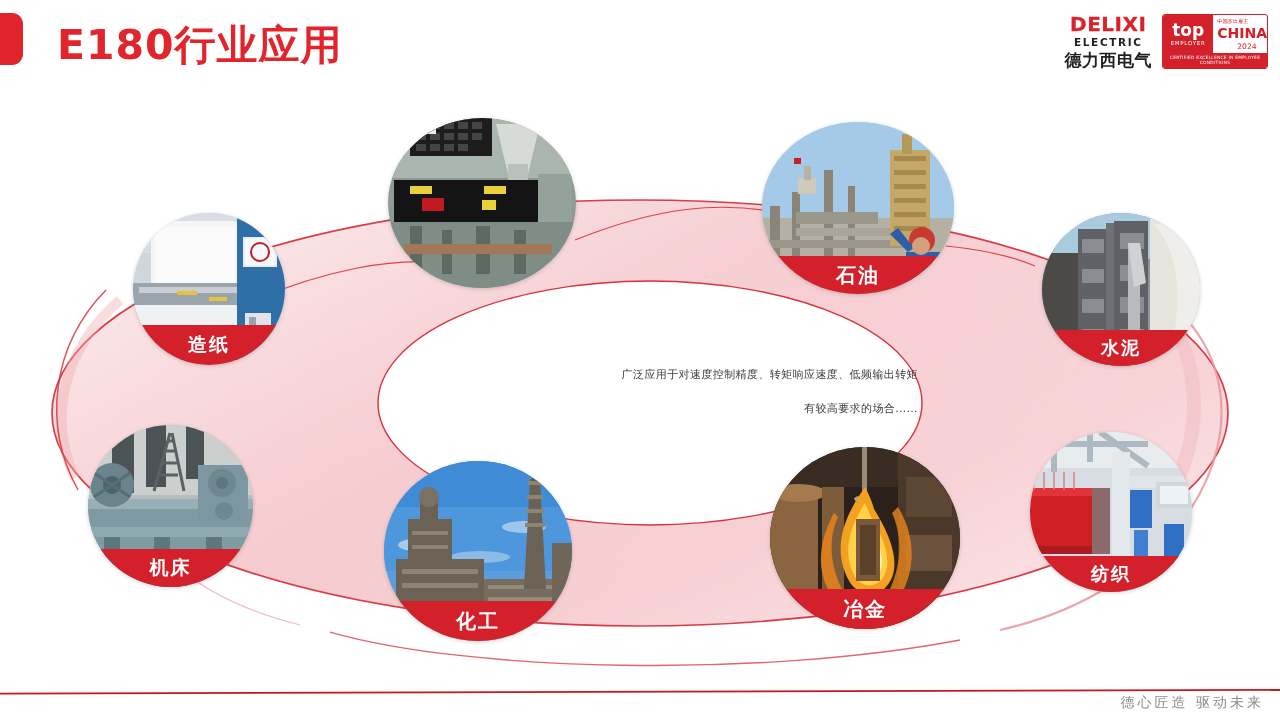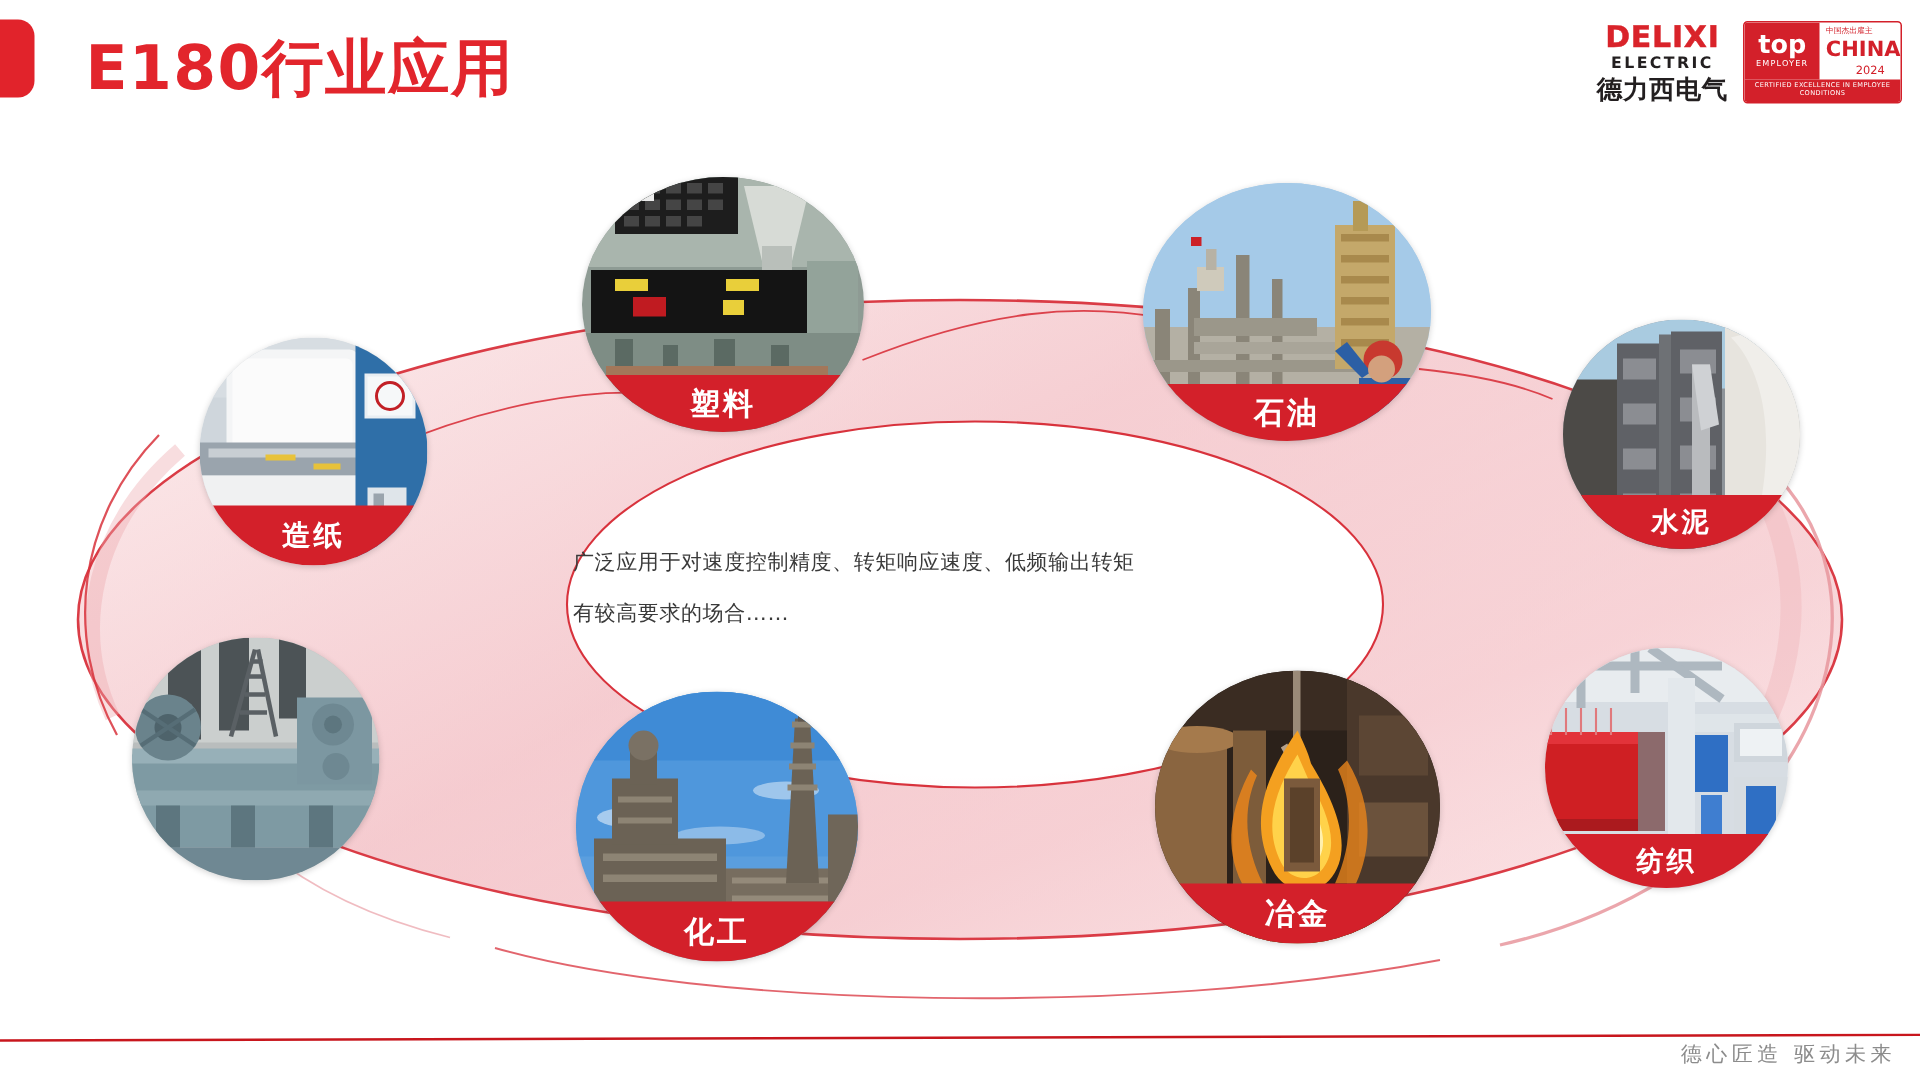--- a/index.html
+++ b/index.html
@@ -138,23 +138,23 @@
     left: 0; top: 0;
     width: 1280px; height: 720px;
     pointer-events: none;
   }
 
   
   .center-text {
     position: absolute;
     left: 382px; top: 358px;
     width: 536px;
-    text-align: left;
+    text-align: right;
     color: #3a3a3a;
-    font-size: 14px;
+    font-size: 11px;
     line-height: 34px;
     font-family: "DejaVu Sans", "Liberation Sans", sans-serif;
     letter-spacing: 0.4px;
   }
 
   
   .node {
     position: absolute;
     border-radius: 50%;
     overflow: hidden;
@@ -276,21 +276,21 @@
       </div>
       <div class="te-bottom">CERTIFIED EXCELLENCE IN EMPLOYEE CONDITIONS</div>
     </div>
   </div>
 
   <div class="center-text">
     <div>广泛应用于对速度控制精度、转矩响应速度、低频输出转矩</div>
     <div>有较高要求的场合……</div>
   </div>
 
-  <div class="node" style="left:133px; top:225px; width:152px; height:152px;">
+  <div class="node" style="left:133px; top:213px; width:152px; height:152px;">
     <svg class="photo" viewBox="0 0 152 152" preserveAspectRatio="none">
       <rect width="152" height="152" fill="#cfd6dc"></rect>
       <rect x="0" y="0" width="152" height="40" fill="#d7dde2"></rect>
       <rect x="18" y="8" width="88" height="70" rx="6" fill="#f4f5f6"></rect>
       <rect x="22" y="14" width="80" height="60" rx="4" fill="#fbfbfb"></rect>
       <rect x="0" y="70" width="118" height="22" fill="#9aa4ad"></rect>
       <rect x="6" y="74" width="106" height="6" fill="#c8ced3"></rect>
       <rect x="0" y="92" width="120" height="60" fill="#f0f1f2"></rect>
       <rect x="104" y="0" width="48" height="152" fill="#2f6fa8"></rect>
       <rect x="110" y="24" width="34" height="30" fill="#e9eef2"></rect>
@@ -338,23 +338,20 @@
       <rect x="150" y="56" width="34" height="58" fill="#93a39a"></rect>
       <rect x="0" y="104" width="188" height="66" fill="#7e8d85"></rect>
       <g fill="#5b6a63">
         <rect x="22" y="108" width="12" height="48"></rect>
         <rect x="54" y="112" width="10" height="44"></rect>
         <rect x="88" y="108" width="14" height="48"></rect>
         <rect x="126" y="112" width="12" height="44"></rect>
       </g>
       <rect x="16" y="126" width="148" height="10" fill="#a3775a"></rect>
     </svg>
-    <div class="banner" style="height:38px; font-size:20px;">
-      <span>塑料</span>
-    </div>
   </div>
 
   <div class="node" style="left:762px; top:122px; width:192px; height:172px;">
     <svg class="photo" viewBox="0 0 192 172" preserveAspectRatio="none">
       <rect width="192" height="172" fill="#9dc5e4"></rect>
       <rect x="0" y="0" width="192" height="96" fill="#a5cae8"></rect>
       <rect x="0" y="96" width="192" height="76" fill="#b4b0a4"></rect>
       <g fill="#8a8578">
         <rect x="8" y="84" width="10" height="60"></rect>
         <rect x="30" y="70" width="8" height="74"></rect>
@@ -453,20 +450,23 @@
         <line x1="6" y1="72" x2="42" y2="48"></line>
       </g>
       <rect x="0" y="102" width="165" height="10" fill="#8fa9b1"></rect>
       <rect x="0" y="140" width="165" height="22" fill="#6f8893"></rect>
       <g fill="#5d767f">
         <rect x="16" y="112" width="16" height="28"></rect>
         <rect x="66" y="112" width="16" height="28"></rect>
         <rect x="118" y="112" width="16" height="28"></rect>
       </g>
     </svg>
+    <div class="banner" style="height:38px; font-size:19px;">
+      <span>机床</span>
+    </div>
   </div>
 
   <div class="node" style="left:770px; top:447px; width:190px; height:182px;">
     <svg class="photo" viewBox="0 0 190 182" preserveAspectRatio="none">
       <rect width="190" height="182" fill="#2b211a"></rect>
       <rect x="0" y="0" width="190" height="40" fill="#3a2c22"></rect>
       <rect x="128" y="0" width="62" height="182" fill="#4a382b"></rect>
       <rect x="136" y="30" width="46" height="40" fill="#5c4634"></rect>
       <rect x="136" y="88" width="46" height="36" fill="#6b523c"></rect>
       <rect x="0" y="44" width="48" height="100" fill="#8a6540"></rect>

